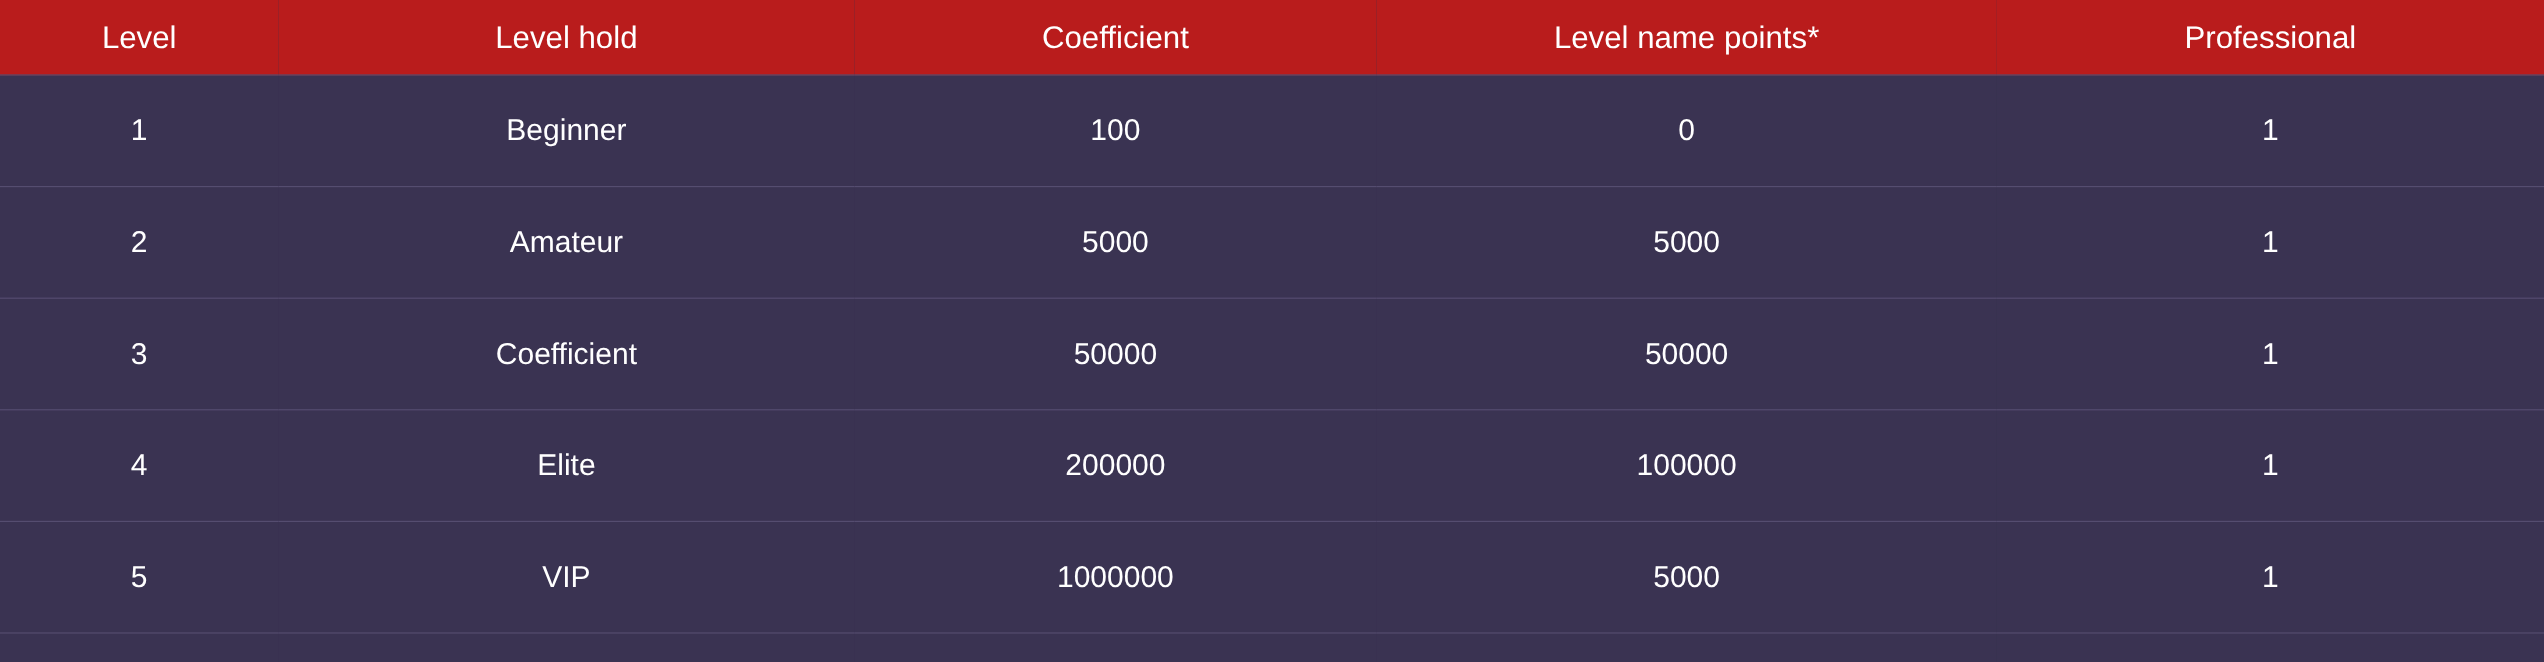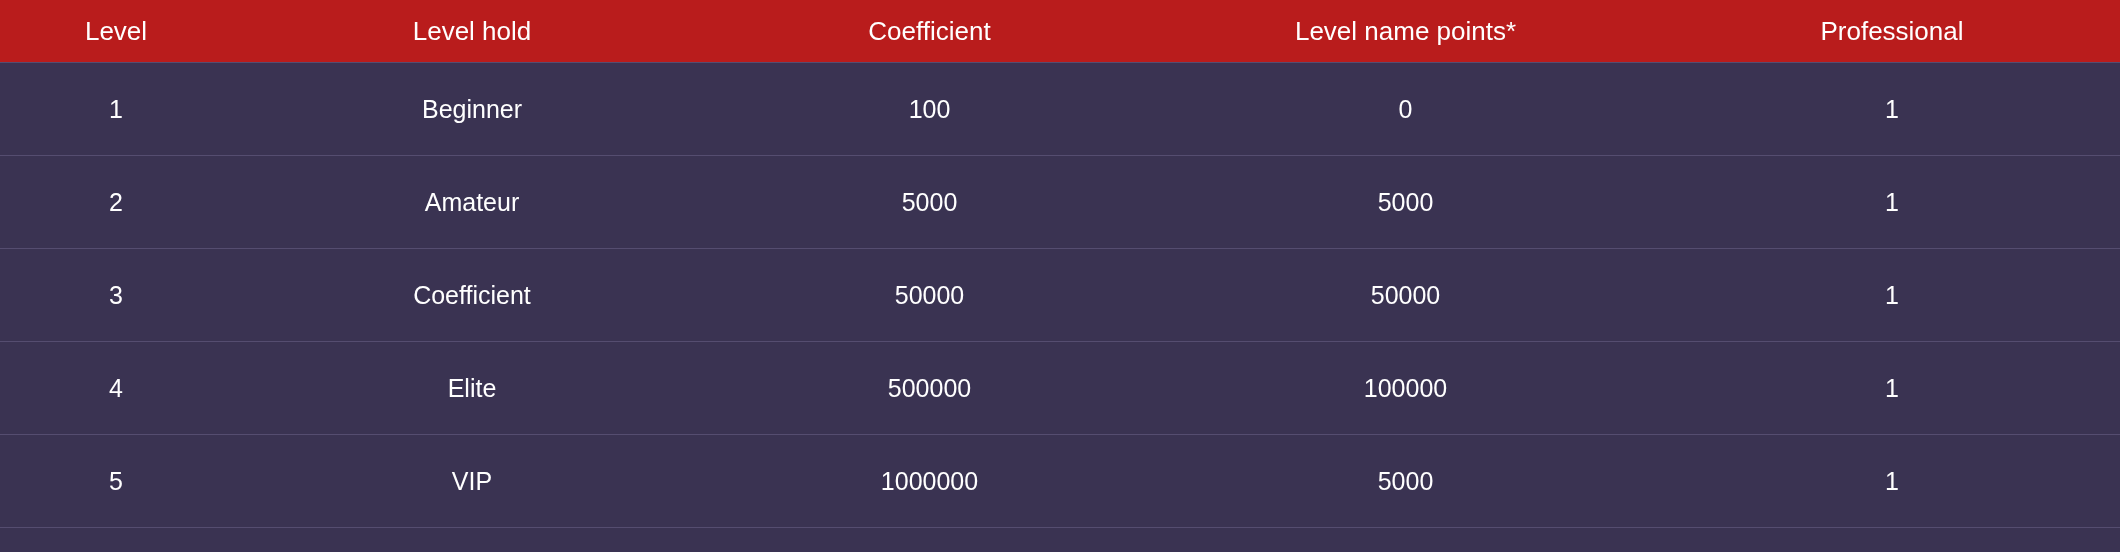--- a/index.html
+++ b/index.html
@@ -93,21 +93,21 @@
     <tr>
       <td>3</td>
       <td>Coefficient</td>
       <td>50000</td>
       <td>50000</td>
       <td>1</td>
     </tr>
     <tr>
       <td>4</td>
       <td>Elite</td>
-      <td>500000</td>
+      <td>200000</td>
       <td>100000</td>
       <td>1</td>
     </tr>
     <tr>
       <td>5</td>
       <td>VIP</td>
       <td>1000000</td>
       <td>5000</td>
       <td>1</td>
     </tr>

